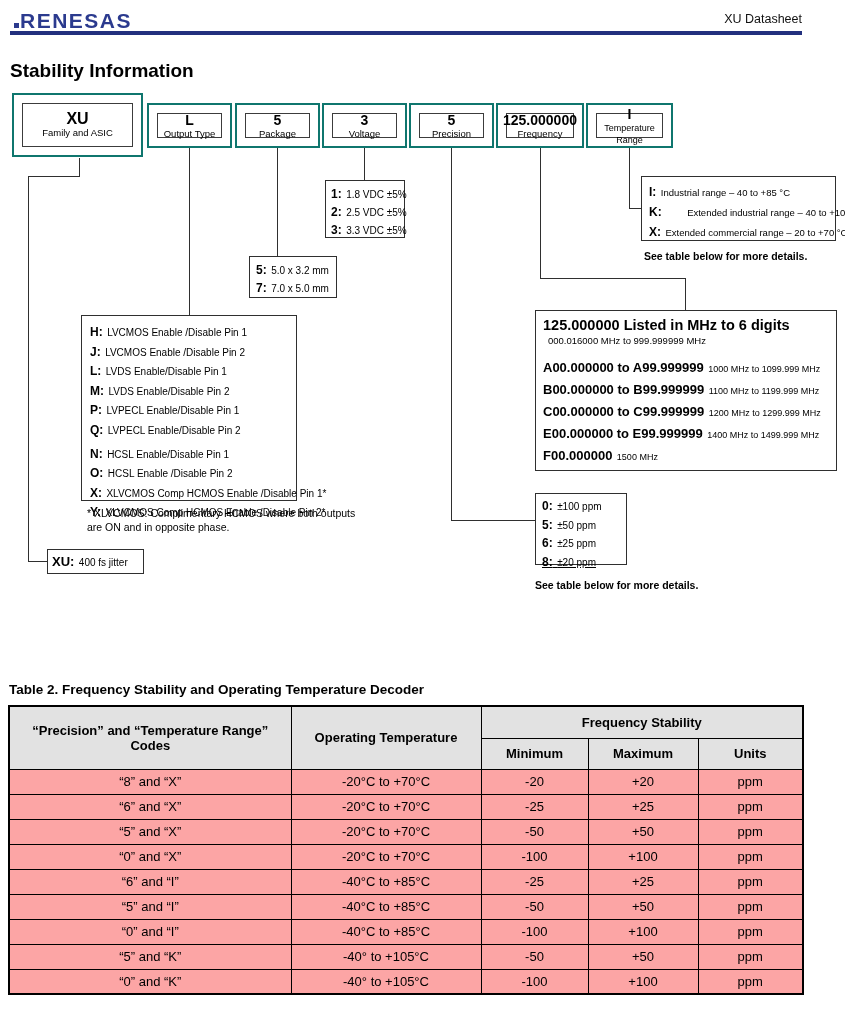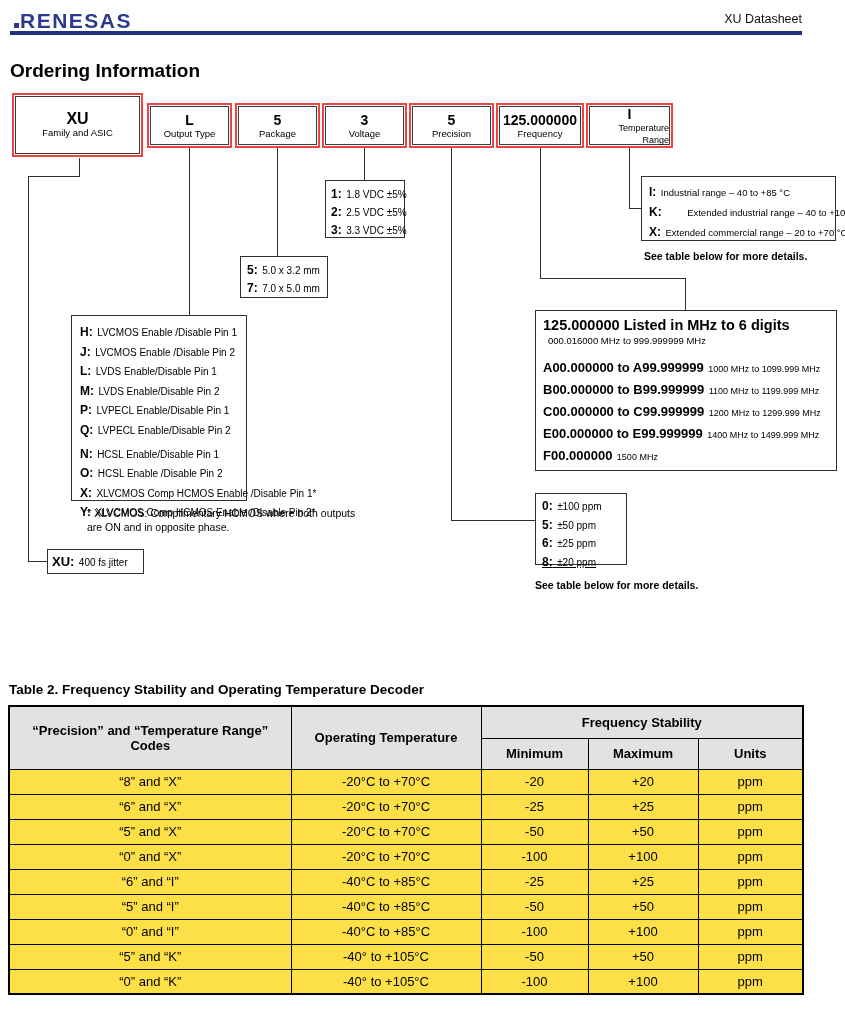--- a/index.html
+++ b/index.html
@@ -8,24 +8,24 @@
   .page { position:absolute; inset:0; background:#fff; overflow:hidden; }
 
   
   .logo { position:absolute; left:14px; top:9px; font-size:21px; font-weight:700; letter-spacing:1.5px; color:#2b3a8e; }
   .logo .rsq { display:inline-block; width:5px; height:5px; background:#2b3a8e; margin-right:1px; vertical-align:baseline; }
   .doc-title { position:absolute; right:43px; top:12px; font-size:12.5px; color:#111; }
   .header-rule { position:absolute; left:10px; top:31px; width:792px; height:4px; background:#22307e; }
   .h1 { position:absolute; left:10px; top:60px; font-size:19px; font-weight:700; }
 
   
-  .pbox { position:absolute; background:#fff; border:2px solid #ef4444; padding:1px; }
+  .pbox { position:absolute; background:#fff; border:2px solid #0f766e; padding:8px; }
   .pbox-in { border:1px solid #3c3c3c; width:100%; height:100%; display:flex; flex-direction:column; align-items:center; justify-content:center; text-align:center; }
   .pcode { font-weight:700; font-size:14px; line-height:16px; }
-  .plabel { font-size:9.5px; line-height:12px;text-align:right; }
+  .plabel { font-size:9.5px; line-height:12px; }
 
   
   .obox { position:absolute; background:#fff; border:1px solid #2f2f2f; }
   .oline { white-space:nowrap; }
   .ocode { font-weight:700; font-size:12px; }
   .otext { font-size:10px; }
 
   
   .ln { position:absolute; background:#2f2f2f; }
 
@@ -40,31 +40,31 @@
   .fq-mhz { font-size:9px; }
 
   
   .tbl-title { position:absolute; left:9px; top:682px; font-size:13.5px; font-weight:700; }
   table.decoder { position:absolute; left:8px; top:705px; width:794px; border-collapse:collapse; table-layout:fixed; font-size:13px; }
   table.decoder th, table.decoder td { border:1px solid #000; text-align:center; vertical-align:middle; padding:0 2px; }
   table.decoder { border:2px solid #000; }
   table.decoder th { background:#e2e2e2; font-weight:700; font-size:13px; }
   table.decoder .hrow1 th { height:32px; }
   table.decoder .hrow2 th { height:31px; }
-  table.decoder td { height:25px; background:#fde047; }
+  table.decoder td { height:25px; background:#fca5a5; }
 </style>
 </head>
 <body>
 
 <div class="page">
 
   <div class="logo"><span class="rsq"></span><span>RENESAS</span></div>
   <div class="doc-title">XU Datasheet</div>
   <div class="header-rule"></div>
-  <div class="h1">Ordering Information</div>
+  <div class="h1">Stability Information</div>
 
   <div class="pbox" style="left:12px;top:93px;width:131px;height:64px;">
     <div class="pbox-in">
         <div class="pcode" style="font-size:16px;">XU</div>
         <div class="plabel">Family and ASIC</div>
       </div>
   </div>
   <div class="pbox" style="left:147px;top:103px;width:85px;height:45px;">
     <div class="pbox-in">
         <div class="pcode">L</div>
@@ -116,26 +116,26 @@
   <div class="ln" style="left:685px;top:278px;width:1px;height:32px;"></div>
   <div class="ln" style="left:629px;top:148px;width:1px;height:60px;"></div>
   <div class="ln" style="left:629px;top:208px;width:12px;height:1px;"></div>
 
   <div class="obox" style="left:325px;top:180px;width:80px;height:58px;padding:3px 0 16px 5px;">
     <div class="oline"><span class="ocode">1:</span> <span class="otext">1.8 VDC ±5%</span></div>
     <div class="oline"><span class="ocode">2:</span> <span class="otext">2.5 VDC ±5%</span></div>
     <div class="oline"><span class="ocode">3:</span> <span class="otext">3.3 VDC ±5%</span></div>
   </div>
 
-  <div class="obox" style="left:240px;top:256px;width:88px;height:42px;padding:3px 0 0 6px;">
+  <div class="obox" style="left:249px;top:256px;width:88px;height:42px;padding:3px 0 0 6px;">
     <div class="oline"><span class="ocode">5:</span> <span class="otext">5.0 x 3.2 mm</span></div>
     <div class="oline"><span class="ocode">7:</span> <span class="otext">7.0 x 5.0 mm</span></div>
   </div>
 
-  <div class="obox" style="left:71px;top:315px;width:176px;height:186px;padding:6px 0 0 8px;">
+  <div class="obox" style="left:81px;top:315px;width:216px;height:186px;padding:6px 0 0 8px;">
     <div class="oline" style="line-height:17.6px;"><span class="ocode">H:</span> <span class="otext">LVCMOS Enable /Disable Pin 1</span></div>
     <div class="oline" style="line-height:17.6px;"><span class="ocode">J:</span> <span class="otext">LVCMOS Enable /Disable Pin 2</span></div>
     <div class="oline" style="line-height:17.6px;"><span class="ocode">L:</span> <span class="otext">LVDS Enable/Disable Pin 1</span></div>
     <div class="oline" style="line-height:17.6px;"><span class="ocode">M:</span> <span class="otext">LVDS Enable/Disable Pin 2</span></div>
     <div class="oline" style="line-height:17.6px;"><span class="ocode">P:</span> <span class="otext">LVPECL Enable/Disable Pin 1</span></div>
     <div class="oline" style="line-height:17.6px;"><span class="ocode">Q:</span> <span class="otext">LVPECL Enable/Disable Pin 2</span></div>
     <div class="oline" style="line-height:17.6px;margin-top:4px;"><span class="ocode">N:</span> <span class="otext">HCSL Enable/Disable Pin 1</span></div>
     <div class="oline" style="line-height:17.6px;"><span class="ocode">O:</span> <span class="otext">HCSL Enable /Disable Pin 2</span></div>
     <div class="oline" style="line-height:17.6px;"><span class="ocode">X:</span> <span class="otext">XLVCMOS Comp HCMOS Enable /Disable Pin 1*</span></div>
     <div class="oline" style="line-height:17.6px;"><span class="ocode">Y:</span> <span class="otext">XLVCMOS Comp HCMOS Enable /Disable Pin 2*</span></div>

